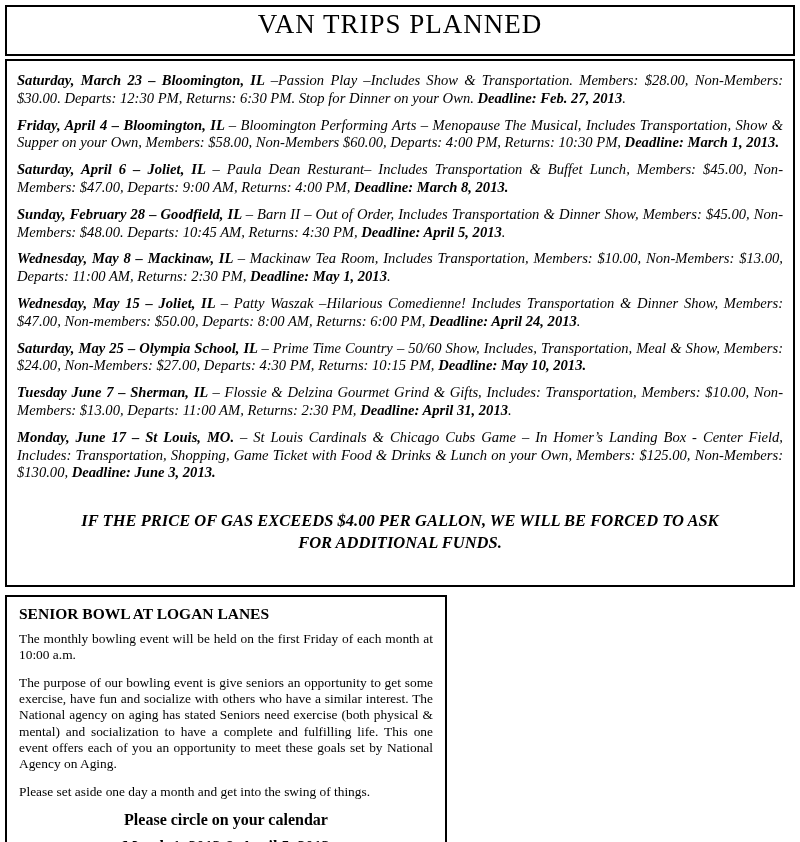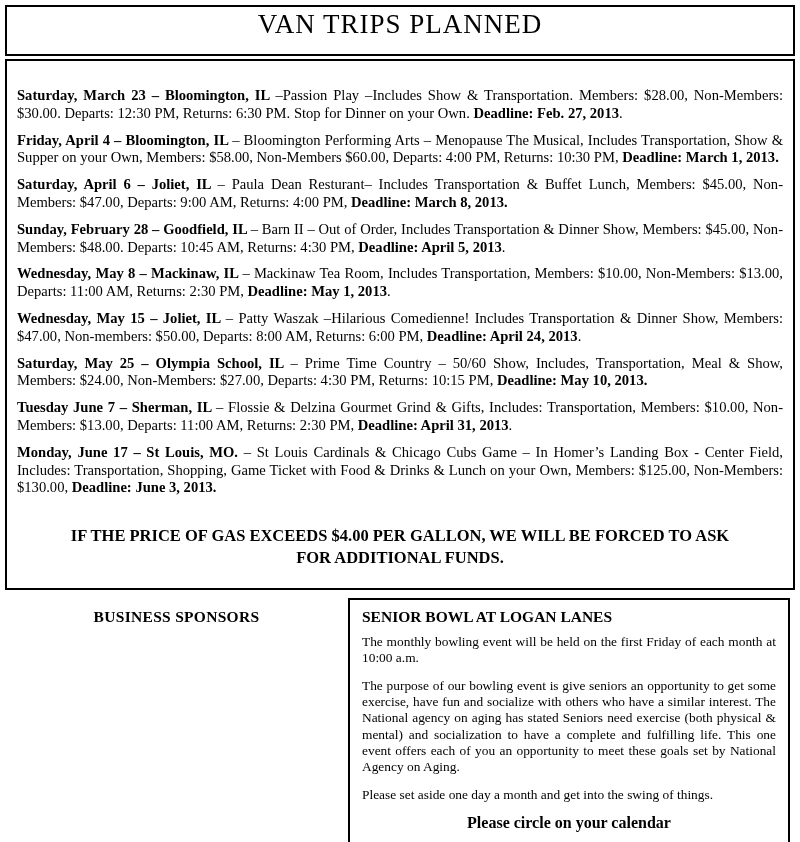--- a/index.html
+++ b/index.html
@@ -21,35 +21,36 @@
     padding: 2px 0 14px 0;
   }
   .title-box h1 {
     font-size: 27px;
     font-weight: normal;
     letter-spacing: 1px;
   }
   .trips-box {
     border: 2px solid #000;
     margin-top: 3px;
-    padding: 17px 10px 8px 10px;
+    padding: 2px 10px 8px 10px;
+    font-style: italic;
   }
   .trip {
     font-size: 14.6px;
     line-height: 1.22;
     text-align: justify;
     margin-top: 9px;
   }
   .b { font-weight: bold; }
   .gas-warning {
     text-align: center;
     font-weight: bold;
     font-size: 16.5px;
     line-height: 1.3;
-    margin: 28px 50px 12px 50px;
+    margin: 28px 50px 24px 50px;
   }
   .bottom {
     display: flex;
     align-items: flex-start;
     margin-top: 8px;
   }
   .sponsors-col {
     width: 343px;
     padding-top: 10px;
     text-align: center;
@@ -110,23 +111,20 @@
     <p class="trip"><span class="b">Saturday, May 25 – Olympia School, IL </span><span>– Prime Time Country – 50/60 Show, Includes, Transportation, Meal &amp; Show, Members: $24.00, Non-Members: $27.00, Departs: 4:30 PM, Returns: 10:15 PM, </span><span class="b">Deadline: May 10, 2013.</span><span></span></p>
 
     <p class="trip"><span class="b">Tuesday June 7 – Sherman, IL </span><span>– Flossie &amp; Delzina Gourmet Grind &amp; Gifts, Includes: Transportation, Members: $10.00, Non-Members: $13.00, Departs: 11:00 AM, Returns: 2:30 PM, </span><span class="b">Deadline: April 31, 2013</span><span>.</span></p>
 
     <p class="trip"><span class="b">Monday, June 17 – St Louis, MO. </span><span>– St Louis Cardinals &amp; Chicago Cubs Game – In Homer’s Landing Box - Center Field, Includes: Transportation, Shopping, Game Ticket with Food &amp; Drinks &amp; Lunch on your Own, Members: $125.00, Non-Members: $130.00, </span><span class="b">Deadline: June 3, 2013.</span><span></span></p>
 
     <p class="gas-warning">IF THE PRICE OF GAS EXCEEDS $4.00 PER GALLON, WE WILL BE FORCED TO ASK FOR ADDITIONAL FUNDS.</p>
   </div>
 
   <div class="bottom">
-    <div class="sponsors-col">
-      <h2>BUSINESS SPONSORS</h2>
-    </div>
 
     <div class="senior-box">
       <h2>SENIOR BOWL AT LOGAN LANES</h2>
       <p class="body-par">The monthly bowling event will be held on the first Friday of each month at 10:00 a.m.</p>
       <p class="body-par">The purpose of our bowling event is give seniors an opportunity to get some exercise, have fun and socialize with others who have a similar interest. The National agency on aging has stated Seniors need exercise (both physical &amp; mental) and socialization to have a complete and fulfilling life. This one event offers each of you an opportunity to meet these goals set by National Agency on Aging.</p>
       <p class="body-par">Please set aside one day a month and get into the swing of things.</p>
       <p class="center-line">Please circle on your calendar</p>
       <p class="center-line">March 1, 2013 &amp; April 5, 2013</p>
 
     </div>

